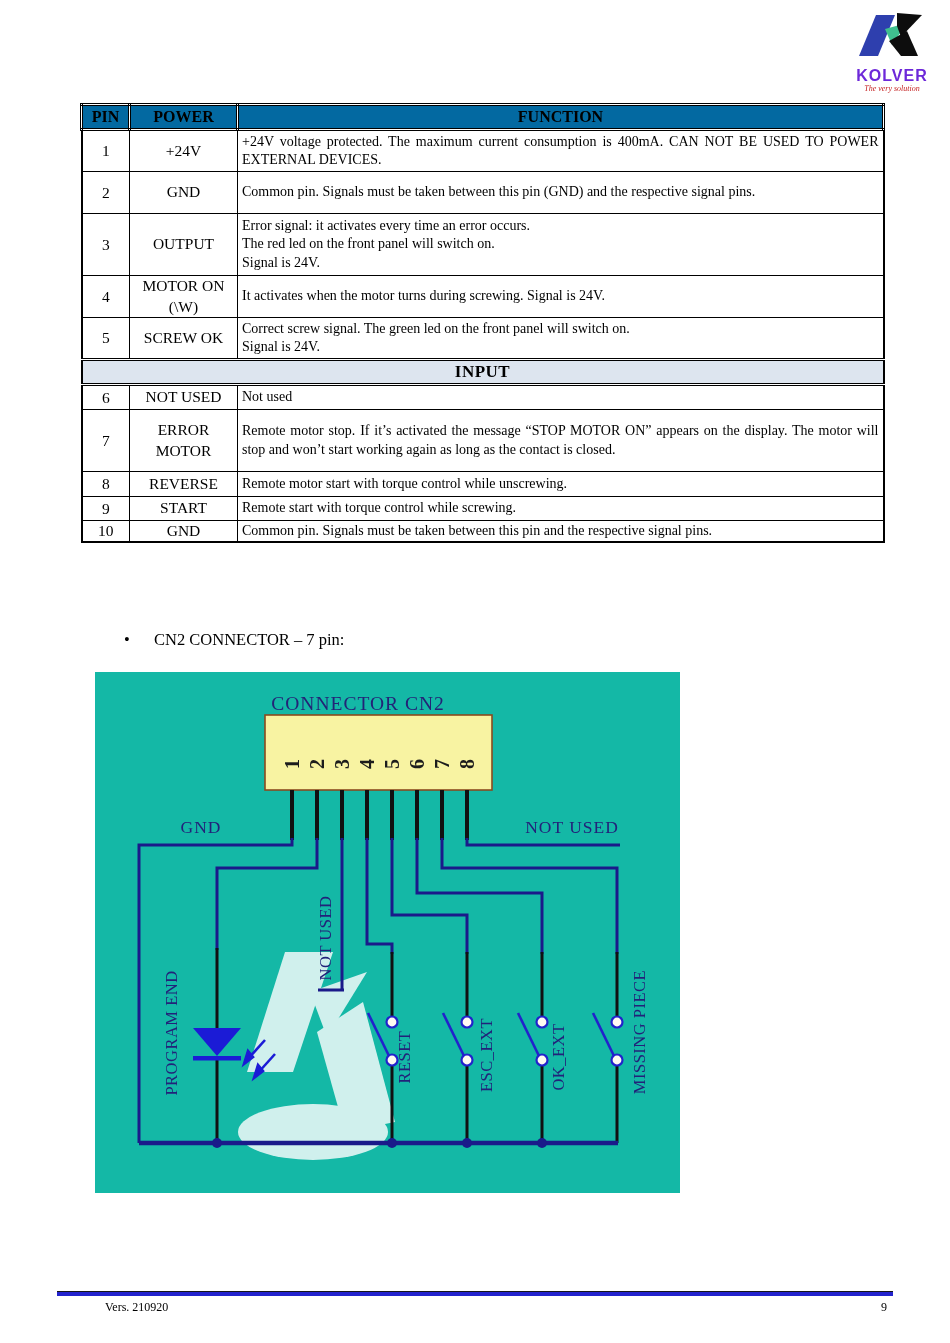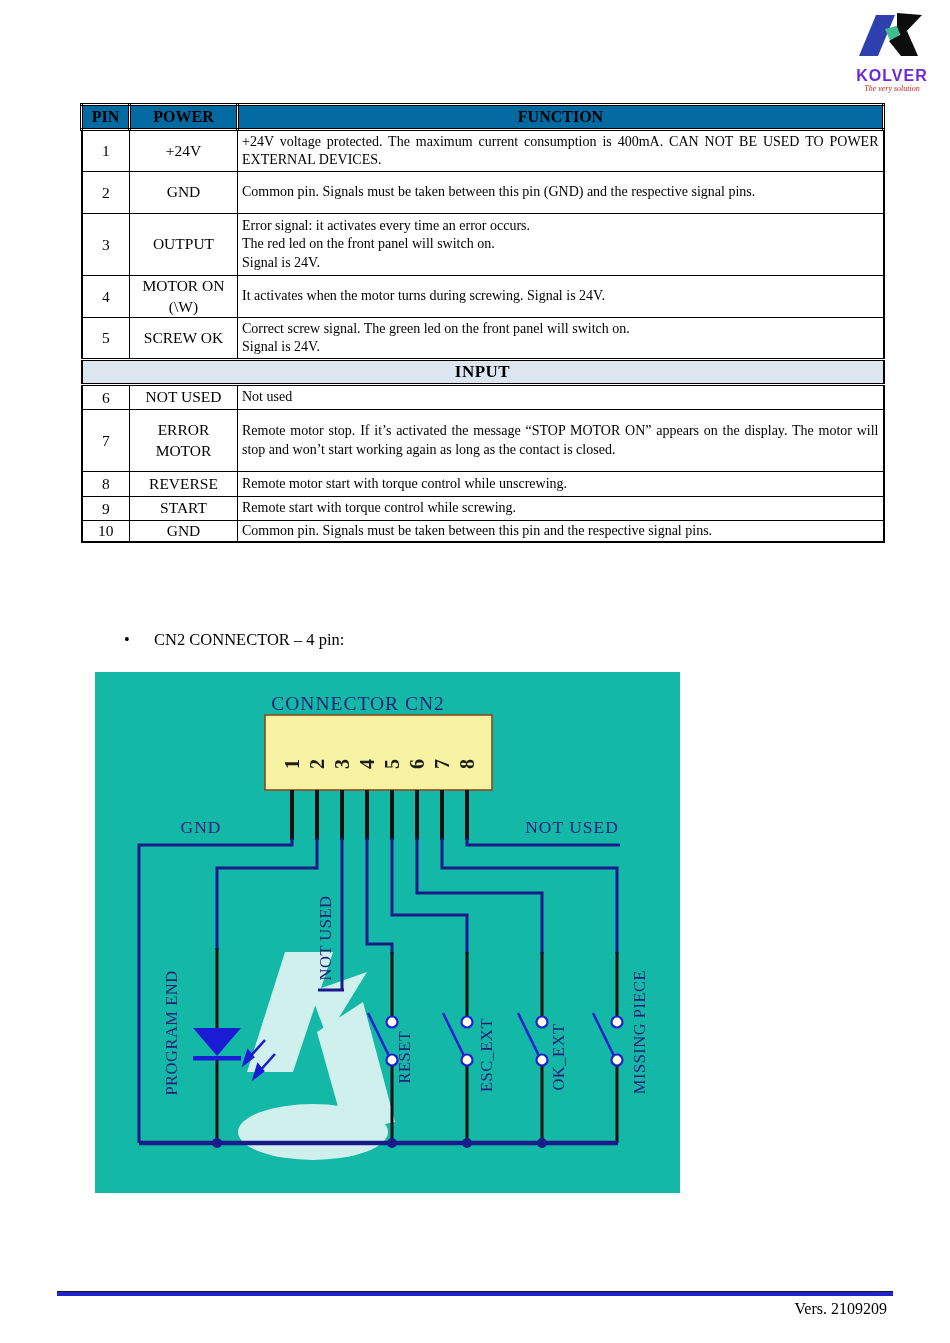--- a/index.html
+++ b/index.html
@@ -41,21 +41,21 @@
   .bullet-line { position:absolute; left:124px; top:630px; font-size:16.5px; }
   .bullet-line .dot { display:inline-block; width:30px; }
 
   
   .diagram { position:absolute; left:95px; top:672px; width:585px; height:521px; background:#14b8a6; }
 
   
   .footer-rule { position:absolute; left:57px; top:1291px; width:836px; height:5px;
     background:linear-gradient(to bottom, #161616 0px, #161616 1.3px, #2323cd 1.3px, #2323cd 5px); }
   .footer-row { position:absolute; left:57px; top:1296px; width:836px;
-    display:flex; justify-content:flex-end; font-size:16px; padding:4px 6px 0 48px; }
+    display:flex; justify-content:space-between; font-size:12px; padding:4px 6px 0 48px; }
 </style>
 </head>
 <body>
 
 <div class="logo">
   <svg width="80" height="56" viewBox="0 0 80 56">
     <polygon points="24,3 43,3 26,44 7,44" fill="#2e3fae"></polygon>
     <polygon points="33,17 55,11 40,33" fill="#3fbf8f"></polygon>
     <polygon points="45,1 70,3 49,25 45,14" fill="#0d0d0d"></polygon>
     <polygon points="37,29 55,19 66,44 49,44" fill="#0d0d0d"></polygon>
@@ -131,21 +131,21 @@
   </tr>
   <tr style="height:14px">
     <td class="pin">10</td>
     <td class="name">GND</td>
     <td class="func">Common pin. Signals must be taken between this pin and the respective signal pins.</td>
   </tr>
 </tbody>
   </table>
 
 <div class="bullet-line">
-  <span class="dot">•</span><span>CN2 CONNECTOR – 4 pin:</span>
+  <span class="dot">•</span><span>CN2 CONNECTOR – 7 pin:</span>
 </div>
 
 <div class="diagram">
 <svg width="585" height="521" viewBox="0 0 585 521" font-family="Liberation Serif, serif">
 
   <g opacity="0.8" fill="#ffffff">
     <polygon points="190,280 238,280 198,400 152,400"></polygon>
     <polygon points="215,320 272,300 232,365"></polygon>
     <polygon points="222,360 268,330 300,450 250,460"></polygon>
     <ellipse cx="218" cy="460" rx="75" ry="28"></ellipse>

